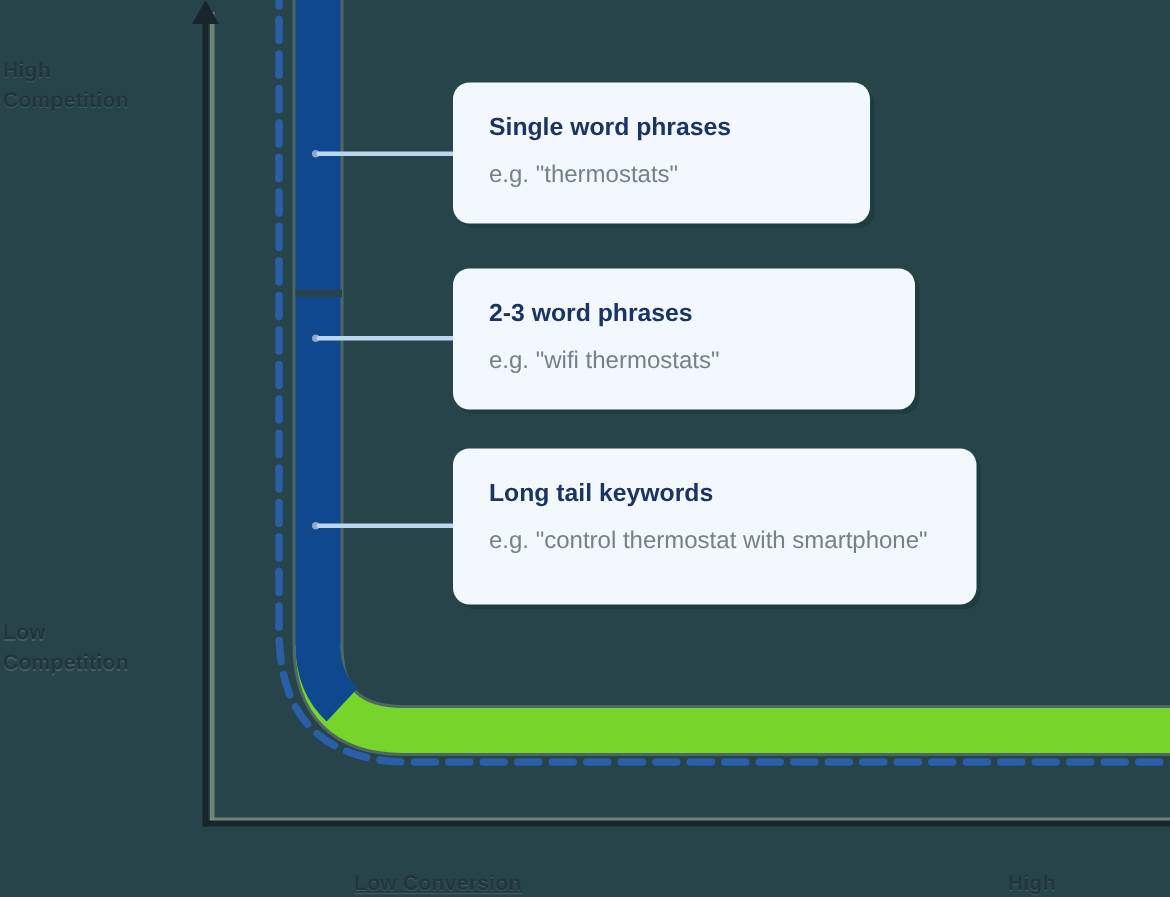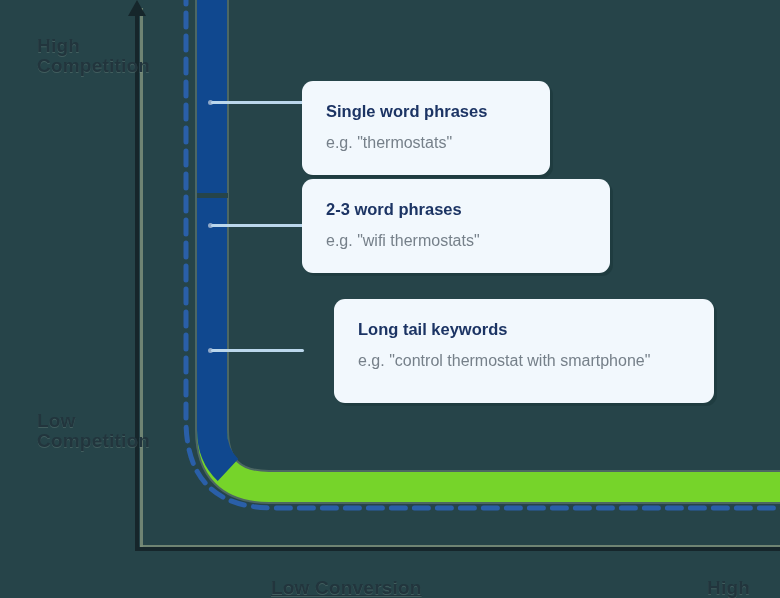--- a/index.html
+++ b/index.html
@@ -24,27 +24,26 @@
     position: absolute;
     left: 0; top: 0;
     width: 780px; height: 598px;
     pointer-events: none;
   }
 
   
   .axis-label {
     position: absolute;
     color: #22353D;
-    font-size: 19px;
+    font-size: 14px;
     font-weight: bold;
     letter-spacing: 0.2px;
     line-height: 20px;
     text-shadow: 0 1px 0 rgba(150,170,160,0.25);
     white-space: pre-line;
-    margin-left: 35px;
   }
   #label-high-competition { left: 2px;  top: 36px; }
   #label-low-competition  { left: 2px;  top: 411px; }
   #label-low-conversion   { left: 236px; top: 578px; text-decoration: underline; }
   #label-high-conversion  { left: 672px; top: 578px; }
 
   
   .connector {
     position: absolute;
     height: 3px;
@@ -78,23 +77,23 @@
   }
   .card-example {
     color: #76808A;
     font-size: 16px;
     font-weight: normal;
     margin: 0;
     line-height: 20px;
     white-space: nowrap;
   }
 
-  #card-single-word { left: 302px; top: 55px;  width: 248px; height: 94px; margin-top: 26px; }
+  #card-single-word { left: 302px; top: 55px;  width: 278px; height: 94px; }
   #card-two-three   { left: 302px; top: 179px; width: 308px; height: 94px; }
-  #card-long-tail   { left: 302px; top: 299px; width: 380px; height: 104px; margin-left: 32px; }
+  #card-long-tail   { left: 302px; top: 299px; width: 349px; height: 104px; }
 </style>
 </head>
 <body>
 
 <div id="stage">
 
   <svg class="axis-layer" viewBox="0 0 780 598" width="780" height="598">
 
     <path d="M 186,-10 L 186,420 Q 186,508 274,508 L 790,508" fill="none" stroke="#2A5FA8" stroke-width="5" stroke-dasharray="14 9" stroke-linecap="round"></path>
 

